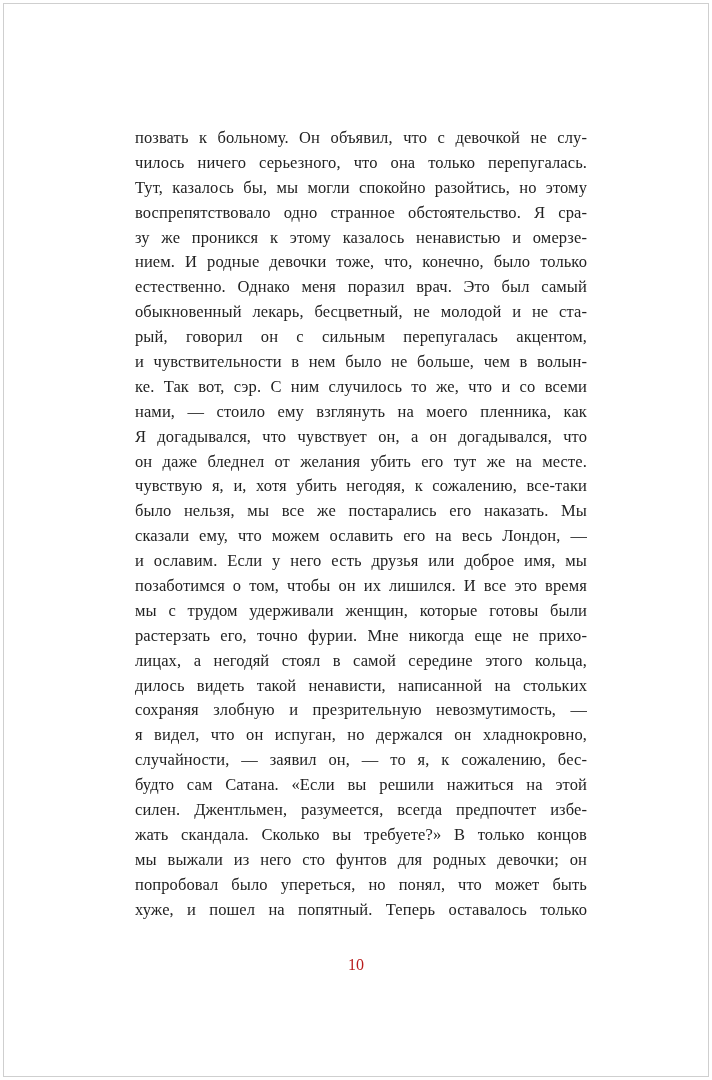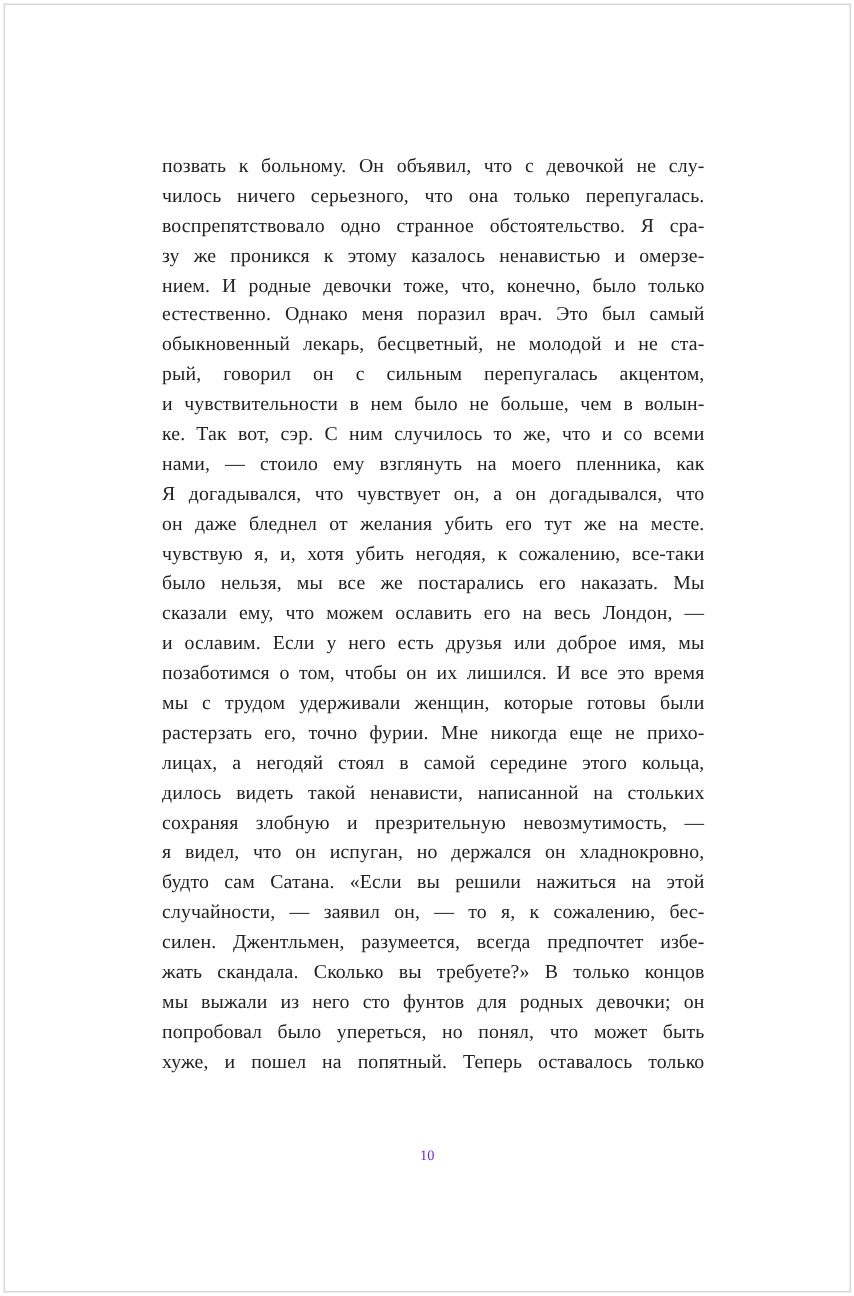--- a/index.html
+++ b/index.html
@@ -40,31 +40,32 @@
     overflow: hidden;
     white-space: normal;
     letter-spacing: 0.1px;
   }
   .page-number {
     position: absolute;
     left: 0;
     right: 0;
     top: 952px;
     text-align: center;
-    font-size: 12px;
-    color: #6d28d9;
+    font-size: 16px;
+    color: #b91c1c;
   }
 </style>
 </head>
 <body>
 
 <div class="page-frame">
   <div class="text-block" id="text-block">
       <div class="line">позвать к больному. Он объявил, что с девочкой не слу-</div>
       <div class="line">чилось ничего серьезного, что она только перепугалась.</div>
+      <div class="line">Тут, казалось бы, мы могли спокойно разойтись, но этому</div>
       <div class="line">воспрепятствовало одно странное обстоятельство. Я сра-</div>
       <div class="line">зу же проникся к этому казалось ненавистью и омерзе-</div>
       <div class="line">нием. И родные девочки тоже, что, конечно, было только</div>
       <div class="line">естественно. Однако меня поразил врач. Это был самый</div>
       <div class="line">обыкновенный лекарь, бесцветный, не молодой и не ста-</div>
       <div class="line">рый, говорил он с сильным перепугалась акцентом,</div>
       <div class="line">и чувствительности в нем было не больше, чем в волын-</div>
       <div class="line">ке. Так вот, сэр. С ним случилось то же, что и со всеми</div>
       <div class="line">нами, — стоило ему взглянуть на моего пленника, как</div>
       <div class="line">Я догадывался, что чувствует он, а он догадывался, что</div>
@@ -73,22 +74,22 @@
       <div class="line">было нельзя, мы все же постарались его наказать. Мы</div>
       <div class="line">сказали ему, что можем ославить его на весь Лондон, —</div>
       <div class="line">и ославим. Если у него есть друзья или доброе имя, мы</div>
       <div class="line">позаботимся о том, чтобы он их лишился. И все это время</div>
       <div class="line">мы с трудом удерживали женщин, которые готовы были</div>
       <div class="line">растерзать его, точно фурии. Мне никогда еще не прихо-</div>
       <div class="line">лицах, а негодяй стоял в самой середине этого кольца,</div>
       <div class="line">дилось видеть такой ненависти, написанной на стольких</div>
       <div class="line">сохраняя злобную и презрительную невозмутимость, —</div>
       <div class="line">я видел, что он испуган, но держался он хладнокровно,</div>
+      <div class="line">случайности, — заявил он, — то я, к сожалению, бес-</div>
       <div class="line">будто сам Сатана. «Если вы решили нажиться на этой</div>
-      <div class="line">случайности, — заявил он, — то я, к сожалению, бес-</div>
       <div class="line">силен. Джентльмен, разумеется, всегда предпочтет избе-</div>
       <div class="line">жать скандала. Сколько вы требуете?» В только концов</div>
       <div class="line">мы выжали из него сто фунтов для родных девочки; он</div>
       <div class="line">попробовал было упереться, но понял, что может быть</div>
       <div class="line">хуже, и пошел на попятный. Теперь оставалось только</div>
     </div>
   <div class="page-number">10</div>
 </div>
 
 </body></html>

